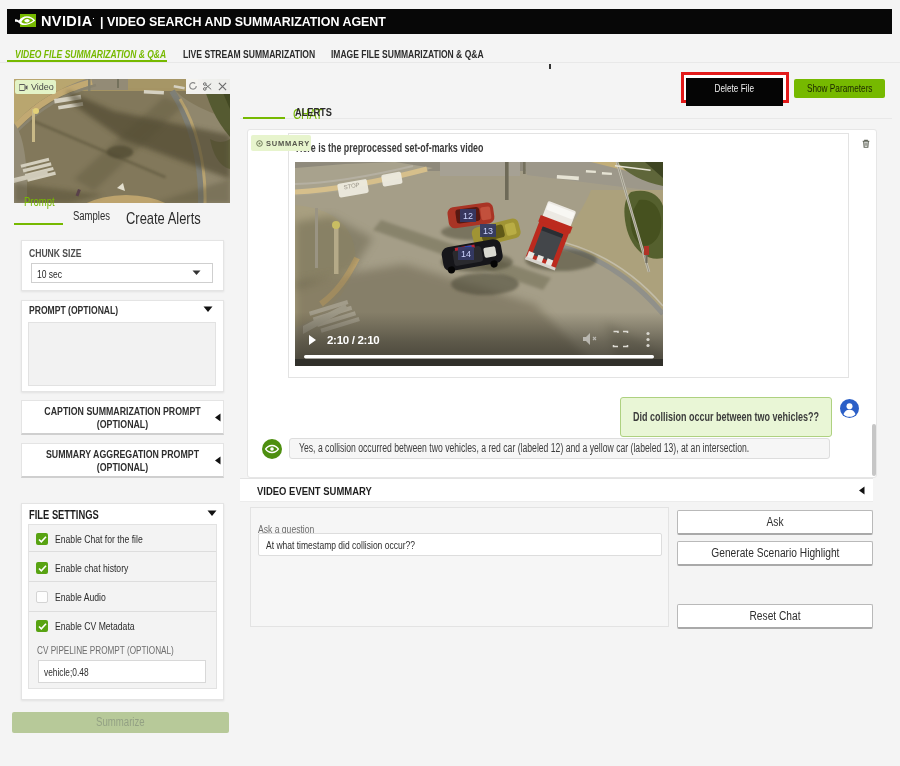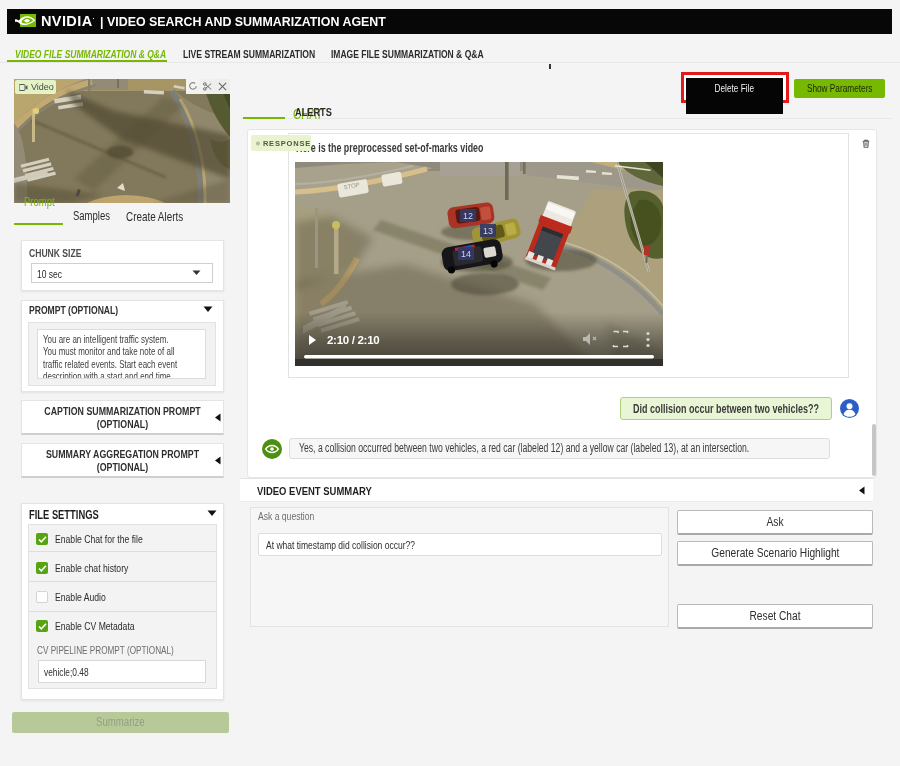--- a/index.html
+++ b/index.html
@@ -109,39 +109,36 @@
       <circle cx="2.2" cy="8.5" r="1.6" fill="none" stroke="#6a6a6a" stroke-width="1.2"></circle>
       <path d="M3.4 3.4 L10 9 M3.4 7.6 L10 2" stroke="#6a6a6a" stroke-width="1.2"></path>
     </svg>
   <svg class="abs" style="left:218px;top:82px;" width="9" height="9" viewBox="0 0 10 10">
       <path d="M1 1 L9 9 M9 1 L1 9" stroke="#6a6a6a" stroke-width="1.3"></path>
     </svg>
 
   <div class="abs" style="left:24px;top:195px;font-size:12.5px;color:#76b900;white-space:nowrap;"><span style="display:inline-block;transform:scaleX(0.76);transform-origin:0 50%;">Prompt</span></div>
   <div class="abs" style="left:14px;top:223px;width:49px;height:2px;background:#76b900;"></div>
   <div class="abs" style="left:73px;top:209px;font-size:12.5px;color:#2b2b2b;white-space:nowrap;"><span style="display:inline-block;transform:scaleX(0.76);transform-origin:0 50%;">Samples</span></div>
-  <div class="abs" style="left:126px;top:209px;font-size:13px;color:#2b2b2b;white-space:nowrap;"><span style="display:inline-block;transform:scaleX(0.76);transform-origin:0 50%;">Create Alerts</span></div>
+  <div class="abs" style="left:126px;top:209px;font-size:17px;color:#2b2b2b;white-space:nowrap;"><span style="display:inline-block;transform:scaleX(0.76);transform-origin:0 50%;">Create Alerts</span></div>
 
   <div class="abs" style="left:21px;top:240px;width:203px;height:51px;background:#fff;border:1px solid #e4e4e4;box-shadow:0 1px 2px rgba(0,0,0,0.08);"></div>
   <div class="abs" style="left:29px;top:247px;font-size:11px;color:#4d4d4d;font-weight:bold;white-space:nowrap;"><span style="display:inline-block;transform:scaleX(0.78);transform-origin:0 50%;">CHUNK SIZE</span></div>
   <div class="abs" style="left:31px;top:263px;width:182px;height:20px;background:#fff;border:1px solid #cfcfcf;"></div>
   <div class="abs" style="left:37px;top:268px;font-size:11.5px;color:#1f1f1f;white-space:nowrap;"><span style="display:inline-block;transform:scaleX(0.74);transform-origin:0 50%;">10 sec</span></div>
   <svg class="abs" style="left:192px;top:270px;" width="9" height="6" viewBox="0 0 9 6">
       <path d="M0.5 0.5 L4.5 5 L8.5 0.5 Z" fill="#333"></path>
     </svg>
 
   <div class="abs" style="left:21px;top:300px;width:203px;height:92px;background:#fff;border:1px solid #e4e4e4;box-shadow:0 1px 2px rgba(0,0,0,0.08);"></div>
   <div class="abs" style="left:29px;top:304px;font-size:11px;color:#2e2e2e;font-weight:bold;white-space:nowrap;"><span style="display:inline-block;transform:scaleX(0.78);transform-origin:0 50%;">PROMPT (OPTIONAL)</span></div>
   <svg class="abs" style="left:203px;top:306px;" width="10" height="7" viewBox="0 0 10 7">
       <path d="M0.5 0.5 L5 6 L9.5 0.5 Z" fill="#111"></path>
     </svg>
   <div class="abs" style="left:28px;top:322px;width:188px;height:64px;background:#f2f2f2;border:1px solid #e2e2e2;"></div>
-  <div class="abs" style="left:37px;top:329px;width:169px;height:50px;background:#fff;border:1px solid #dcdcdc;overflow:hidden;">
-    <div style="font-size:10.5px;color:#3d3d3d;padding:3px 0 0 5px;line-height:12.4px;white-space:nowrap;"><span style="display:inline-block;transform:scaleX(0.76);transform-origin:0 0;">You are an intelligent traffic system.<br>You must monitor and take note of all<br>traffic related events. Start each event<br>description with a start and end time</span></div>
-  </div>
 
   <div class="abs" style="left:21px;top:400px;width:203px;height:35px;background:#fff;border:1px solid #e4e4e4;border-bottom:2px solid #cfcfcf;"></div>
   <div class="abs" style="left:21px;top:405px;width:203px;text-align:center;font-size:11px;font-weight:bold;color:#2e2e2e;line-height:13px;transform:scaleX(0.8);">CAPTION SUMMARIZATION PROMPT<br>(OPTIONAL)</div>
   <svg class="abs" style="left:214px;top:413px;" width="7" height="9" viewBox="0 0 7 9">
       <path d="M6.5 0.5 L1 4.5 L6.5 8.5 Z" fill="#111"></path>
     </svg>
 
   <div class="abs" style="left:21px;top:443px;width:203px;height:35px;background:#fff;border:1px solid #e4e4e4;border-bottom:2px solid #cfcfcf;"></div>
   <div class="abs" style="left:21px;top:448px;width:203px;text-align:center;font-size:11px;font-weight:bold;color:#2e2e2e;line-height:13px;transform:scaleX(0.8);">SUMMARY AGGREGATION PROMPT<br>(OPTIONAL)</div>
   <svg class="abs" style="left:214px;top:456px;" width="7" height="9" viewBox="0 0 7 9">
@@ -180,39 +177,39 @@
     </svg>
   <div class="abs" style="left:55px;top:620px;font-size:11.5px;color:#2c2c2c;white-space:nowrap;"><span style="display:inline-block;transform:scaleX(0.75);transform-origin:0 50%;">Enable CV Metadata</span></div>
 
   <div class="abs" style="left:37px;top:644px;font-size:10.5px;color:#6e6e6e;white-space:nowrap;"><span style="display:inline-block;transform:scaleX(0.78);transform-origin:0 50%;">CV PIPELINE PROMPT (OPTIONAL)</span></div>
   <div class="abs" style="left:38px;top:660px;width:168px;height:23px;background:#fff;border:1px solid #d8d8d8;"></div>
   <div class="abs" style="left:44px;top:666px;font-size:11px;color:#2c2c2c;white-space:nowrap;text-align:right;"><span style="display:inline-block;transform:scaleX(0.76);transform-origin:0 50%;">vehicle;0.48</span></div>
 
   <div class="abs" style="left:12px;top:712px;width:217px;height:21px;background:#b7c999;border-radius:2px;text-align:center;line-height:21px;font-size:12px;color:#93a184;"><span style="display:inline-block;transform:scaleX(0.8);">Summarize</span></div>
 
   <div class="abs" style="left:681px;top:72px;width:108px;height:31px;border:3px solid #e31a1a;background:#fff;"></div>
-  <div class="abs" style="left:686px;top:78px;width:97px;height:36px;background:#050505;color:#f2f2f2;font-size:11px;text-align:center;line-height:20px;"><span style="display:inline-block;transform:scaleX(0.75);">Delete File</span></div>
+  <div class="abs" style="left:686px;top:78px;width:97px;height:28px;background:#050505;color:#f2f2f2;font-size:11px;text-align:center;line-height:20px;"><span style="display:inline-block;transform:scaleX(0.75);">Delete File</span></div>
   <div class="abs" style="left:794px;top:79px;width:91px;height:19px;background:#76b900;border-radius:2px;color:#1c2600;font-size:11px;text-align:center;line-height:19px;"><span style="display:inline-block;transform:scaleX(0.75);">Show Parameters</span></div>
 
   <div class="abs" style="left:240px;top:118px;width:652px;height:1px;background:#e8e8e8;"></div>
   <div class="abs" style="left:253px;top:106px;font-size:14px;font-weight:normal;color:#76b900;white-space:nowrap;margin-left:40px;"><span style="display:inline-block;transform:scaleX(0.8);transform-origin:0 50%;">CHAT</span></div>
   <div class="abs" style="left:243px;top:117px;width:42px;height:2px;background:#76b900;"></div>
   <div class="abs" style="left:295px;top:106px;font-size:11.5px;font-weight:bold;color:#2b2b2b;white-space:nowrap;"><span style="display:inline-block;transform:scaleX(0.8);transform-origin:0 50%;">ALERTS</span></div>
 
   <div class="abs" style="left:247px;top:129px;width:630px;height:349px;background:#fff;border:1px solid #e6e6e6;border-radius:3px;"></div>
 
   <div class="abs" style="left:288px;top:133px;width:561px;height:245px;background:#fff;border:1px solid #e3e3e3;"></div>
   <div class="abs" style="left:296px;top:141px;font-size:12.5px;font-weight:bold;color:#3a3a3a;white-space:nowrap;"><span style="display:inline-block;transform:scaleX(0.71);transform-origin:0 50%;">Here is the preprocessed set-of-marks video</span></div>
 
   <div class="abs" style="left:251px;top:135px;width:60px;height:16px;background:#e7f4cd;border-radius:2px;display:flex;align-items:center;padding-left:5px;">
     <svg width="7" height="7" viewBox="0 0 7 7">
         <circle cx="3.5" cy="3.5" r="2.8" fill="none" stroke="#6f7a58" stroke-width="1"></circle>
         <circle cx="3.5" cy="3.5" r="1" fill="#6f7a58"></circle>
       </svg>
-    <span style="font-size:7.5px;color:#55554c;font-weight:bold;letter-spacing:0.8px;margin-left:3px;">RESPONSE</span>
+    <span style="font-size:7.5px;color:#55554c;font-weight:bold;letter-spacing:0.8px;margin-left:3px;">SUMMARY</span>
   </div>
 
   <svg class="abs" style="left:862px;top:139px;" width="8" height="9" viewBox="0 0 12 13">
     <path d="M1 3 H11 M4 3 V1.5 H8 V3 M2.5 3 L3.2 12 H8.8 L9.5 3" fill="none" stroke="#5f6357" stroke-width="1.6"></path>
     <path d="M4.6 5 V10 M6 5 V10 M7.4 5 V10" stroke="#5f6357" stroke-width="1"></path>
   </svg>
 
   <div class="abs" style="left:295px;top:162px;width:368px;height:204px;overflow:hidden;background:#8b8678;" id="mainvidwrap">
     <svg width="368" height="204" viewBox="0 0 368 204">
       <defs>
@@ -357,21 +354,21 @@
       </g>
       <g fill="#d8d6cf">
         <circle cx="353" cy="171.5" r="1.6"></circle>
           <circle cx="353" cy="177.5" r="1.6"></circle>
           <circle cx="353" cy="183.5" r="1.6"></circle>
       </g>
       <rect x="9" y="193" width="350" height="3.5" rx="1.7" fill="#fff"></rect>
     </svg>
   </div>
 
-  <div class="abs" style="left:620px;top:397px;width:212px;height:23px;background:#e9f6d6;border:1px solid #aed180;border-radius:3px;">
+  <div class="abs" style="left:620px;top:397px;width:212px;height:40px;background:#e9f6d6;border:1px solid #aed180;border-radius:3px;">
       <span style="position:absolute;left:50%;top:50%;transform:translate(-50%,-50%) scaleX(0.72);white-space:nowrap;font-size:12.5px;font-weight:bold;color:#3c3c3c;">Did collision occur between two vehicles??</span>
     </div>
   <svg class="abs" style="left:840px;top:399px;" width="19" height="19" viewBox="0 0 19 19">
     <circle cx="9.5" cy="9.5" r="9.5" fill="#2b5fc7"></circle>
     <circle cx="9.5" cy="7.2" r="3" fill="#fff"></circle>
     <path d="M3.6 15.5 C4.5 11.9 7 10.8 9.5 10.8 C12 10.8 14.5 11.9 15.4 15.5 C13.8 17 12 17.8 9.5 17.8 C7 17.8 5.2 17 3.6 15.5 Z" fill="#fff"></path>
   </svg>
 
   <svg class="abs" style="left:262px;top:439px;" width="20" height="20" viewBox="0 0 20 20">
     <circle cx="10" cy="10" r="10" fill="#4e8f10"></circle>
@@ -382,21 +379,21 @@
 
   <div class="abs" style="left:872px;top:424px;width:4px;height:52px;background:#c6c6c6;border-radius:2px;"></div>
 
   <div class="abs" style="left:240px;top:478px;width:633px;height:24px;background:#fff;border-top:1px solid #e3e3e3;border-bottom:1px solid #ececec;"></div>
   <div class="abs" style="left:257px;top:485px;font-size:11px;font-weight:bold;color:#1f1f1f;white-space:nowrap;"><span style="display:inline-block;transform:scaleX(0.86);transform-origin:0 50%;">VIDEO EVENT SUMMARY</span></div>
   <svg class="abs" style="left:858px;top:486px;" width="7" height="9" viewBox="0 0 7 9">
       <path d="M6.5 0.5 L1 4.5 L6.5 8.5 Z" fill="#111"></path>
     </svg>
 
   <div class="abs" style="left:250px;top:507px;width:419px;height:120px;background:#f6f6f6;border:1px solid #e3e3e3;"></div>
-  <div class="abs" style="left:258px;top:510px;font-size:11px;color:#6e6e6e;white-space:nowrap;"><span style="display:inline-block;transform:scaleX(0.78);transform-origin:0 50%;">Ask a question</span></div>
+  <div class="abs" style="left:258px;top:523px;font-size:11px;color:#6e6e6e;white-space:nowrap;"><span style="display:inline-block;transform:scaleX(0.78);transform-origin:0 50%;">Ask a question</span></div>
   <div class="abs" style="left:258px;top:533px;width:404px;height:23px;background:#fff;border:1px solid #ddd;border-radius:2px;"></div>
   <div class="abs" style="left:266px;top:539px;font-size:11.5px;color:#2e2e2e;white-space:nowrap;"><span style="display:inline-block;transform:scaleX(0.74);transform-origin:0 50%;">At what timestamp did collision occur??</span></div>
 
   <div class="abs btn" style="left:677px;top:541px;"><span style="display:inline-block;transform:scaleX(0.85);">Generate Scenario Highlight</span></div>
   <div class="abs btn" style="left:677px;top:510px;"><span style="display:inline-block;transform:scaleX(0.85);">Ask</span></div>
   <div class="abs btn" style="left:677px;top:604px;"><span style="display:inline-block;transform:scaleX(0.85);">Reset Chat</span></div>
 
 </div>
 
 </body></html>

